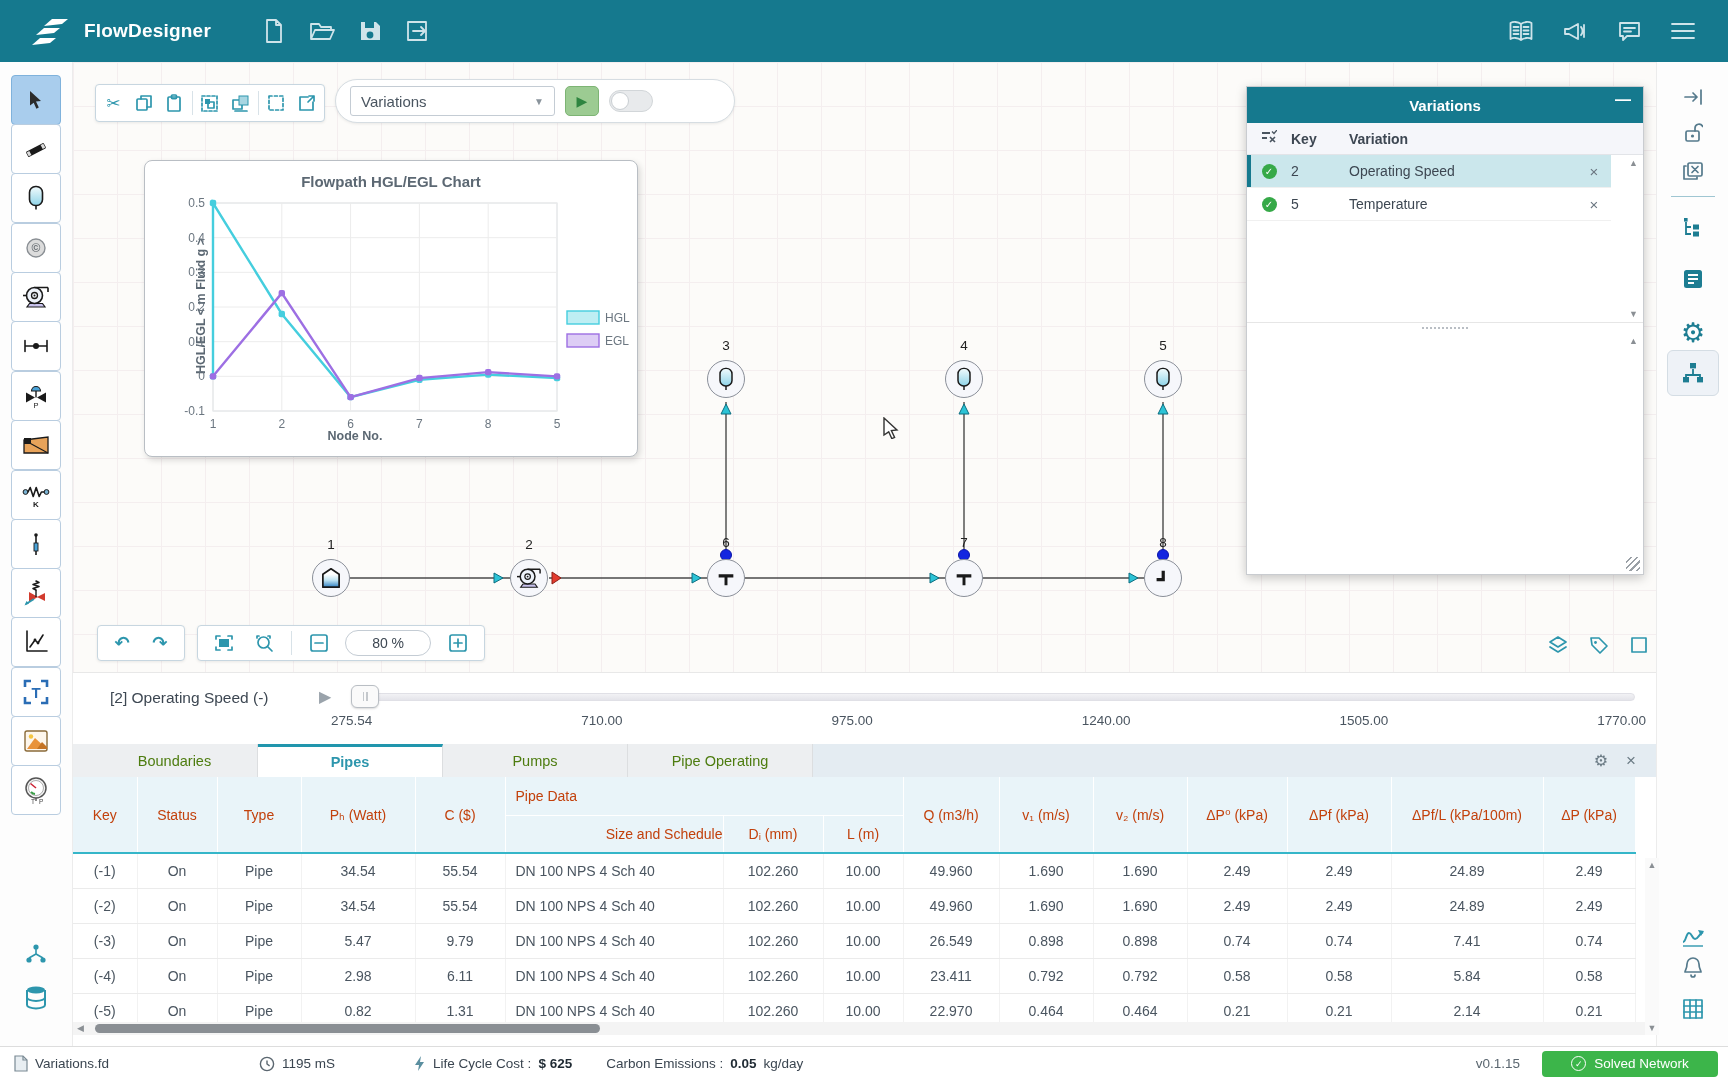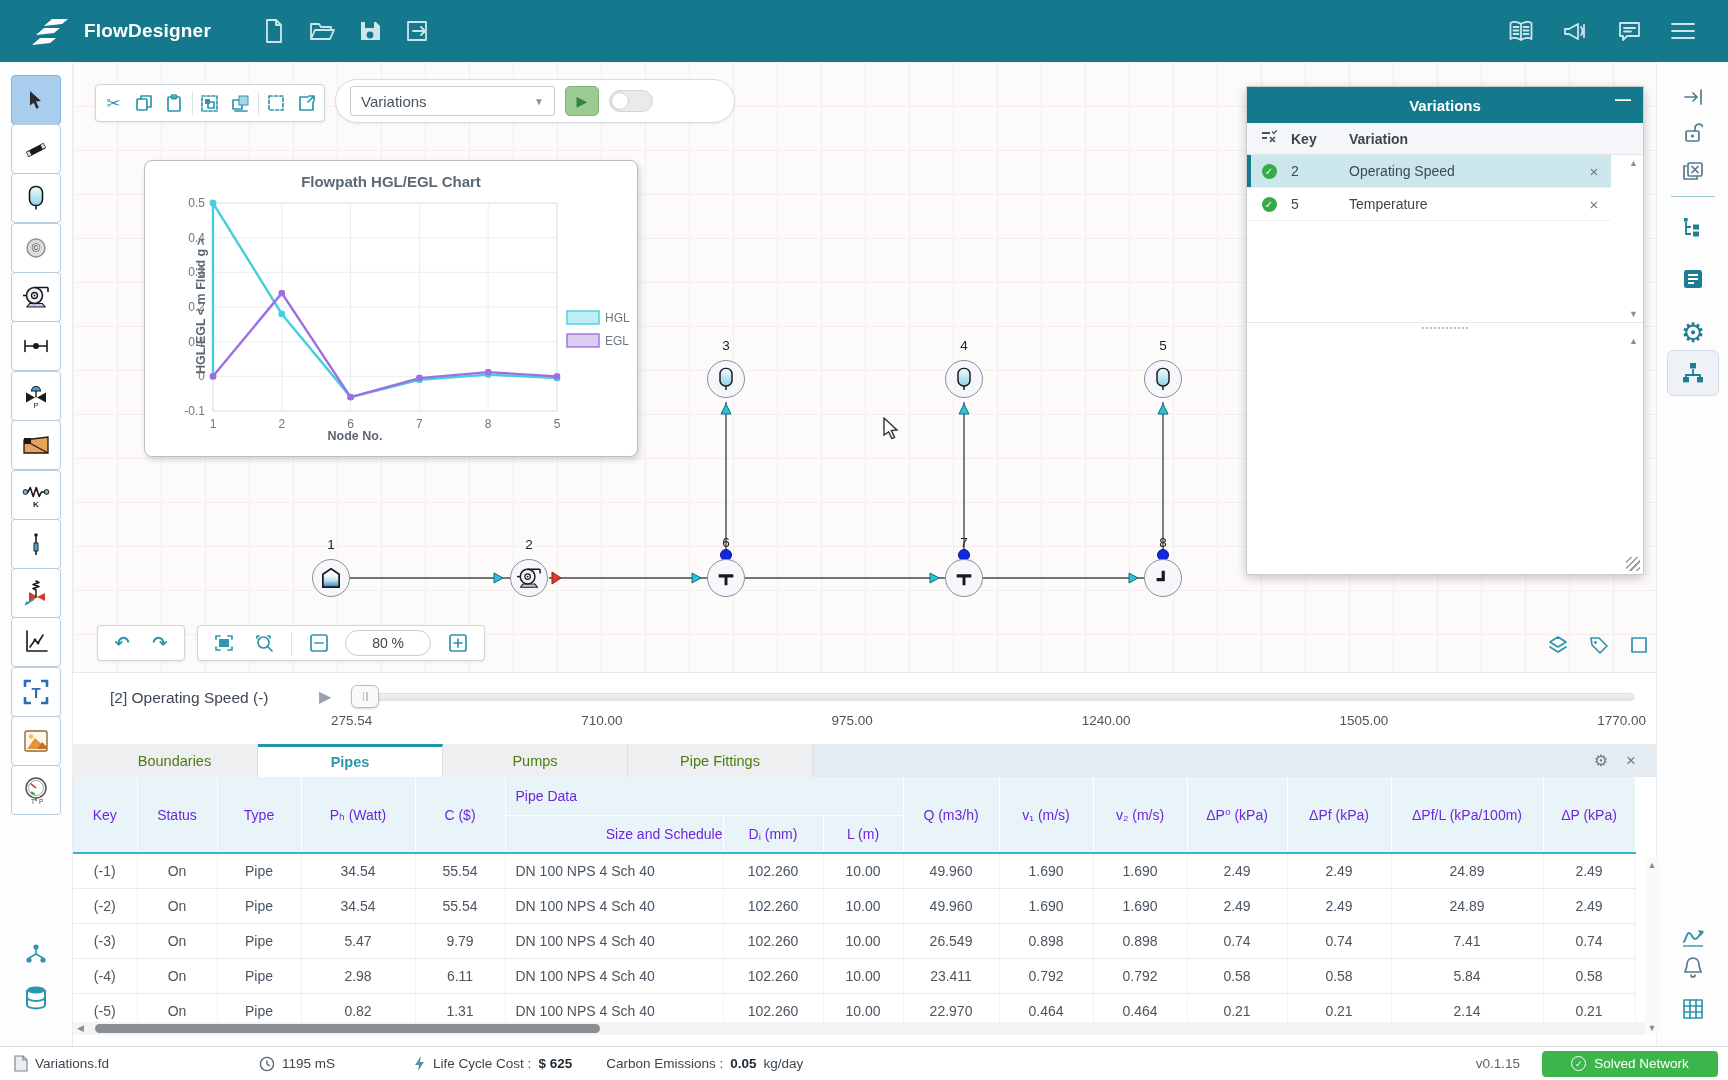--- a/index.html
+++ b/index.html
@@ -106,21 +106,21 @@
   .tabs{position:absolute;left:73px;top:744px;width:1583px;height:33px;background:#edeff1;display:flex;align-items:stretch}
   .tabfill-l{width:19px}
   .tab{display:flex;align-items:center;justify-content:center;font-size:14.5px;color:#4d7c0f;border-right:1px solid #dcdee0;cursor:pointer}
   .tab.active{background:#fff;border-top:3px solid #2196ad;font-weight:bold;color:#2d96ad}
   .tabfill-r{flex:1;background:#e4ecf2;display:flex;align-items:center;justify-content:flex-end;gap:18px;padding-right:20px}
   .tabfill-r .g{color:#6b7b85;font-size:16px;cursor:pointer}
   .tabfill-r .x{color:#6b7b85;font-size:17px;cursor:pointer}
   
   .tbl-wrap{position:absolute;left:73px;top:777px;width:1572px;height:256px;overflow:hidden;background:#fff}
   table.grid{border-collapse:collapse;table-layout:fixed;width:1562px}
-  table.grid thead th{background:#e9f4f9;font-size:14px;font-weight:bold;color:#6d28d9;border-right:1px solid #fff;height:38px;font-weight:500}
+  table.grid thead th{background:#e9f4f9;font-size:14px;font-weight:bold;color:#c2410c;border-right:1px solid #fff;height:38px;font-weight:500}
   table.grid thead tr.top th{border-bottom:1px solid #fff}
   table.grid thead{border-bottom:2px solid #35b6c9}
   th.ghead{text-align:left;padding-left:10px}
   th.sub{text-align:right;padding-left:10px}
   table.grid td{height:35px;font-size:14px;color:#4a5560;text-align:center;border-bottom:1px solid #ebebeb;border-right:1px solid #f2f2f2;
     white-space:nowrap;overflow:hidden}
   table.grid td.al{text-align:left;padding-left:10px}
   .hscroll{position:absolute;left:73px;top:1022px;width:1572px;height:13px;background:#f4f4f4;z-index:5}
   .hthumb{position:absolute;left:22px;top:2px;width:505px;height:9px;background:#8a8f94;border-radius:5px}
   .harrow{position:absolute;left:4px;top:1px;color:#8a8f94;font-size:9px}
@@ -739,21 +739,21 @@
         <span>1505.00</span>
         <span>1770.00</span>
       </div>
   </section>
 
   <section class="tabs">
     <span class="tabfill-l"></span>
     <div class="tab" style="width:166px">Boundaries</div>
     <div class="tab active" style="width:185px">Pipes</div>
     <div class="tab" style="width:185px">Pumps</div>
-    <div class="tab" style="width:185px">Pipe Fittings</div>
+    <div class="tab" style="width:185px">Pipe Operating</div>
     <div class="tabfill-r">
       <span class="g">⚙</span>
       <span class="x">×</span>
     </div>
   </section>
 
   <section class="tbl-wrap">
     <table class="grid">
       <colgroup>
         <col style="width:64px">

